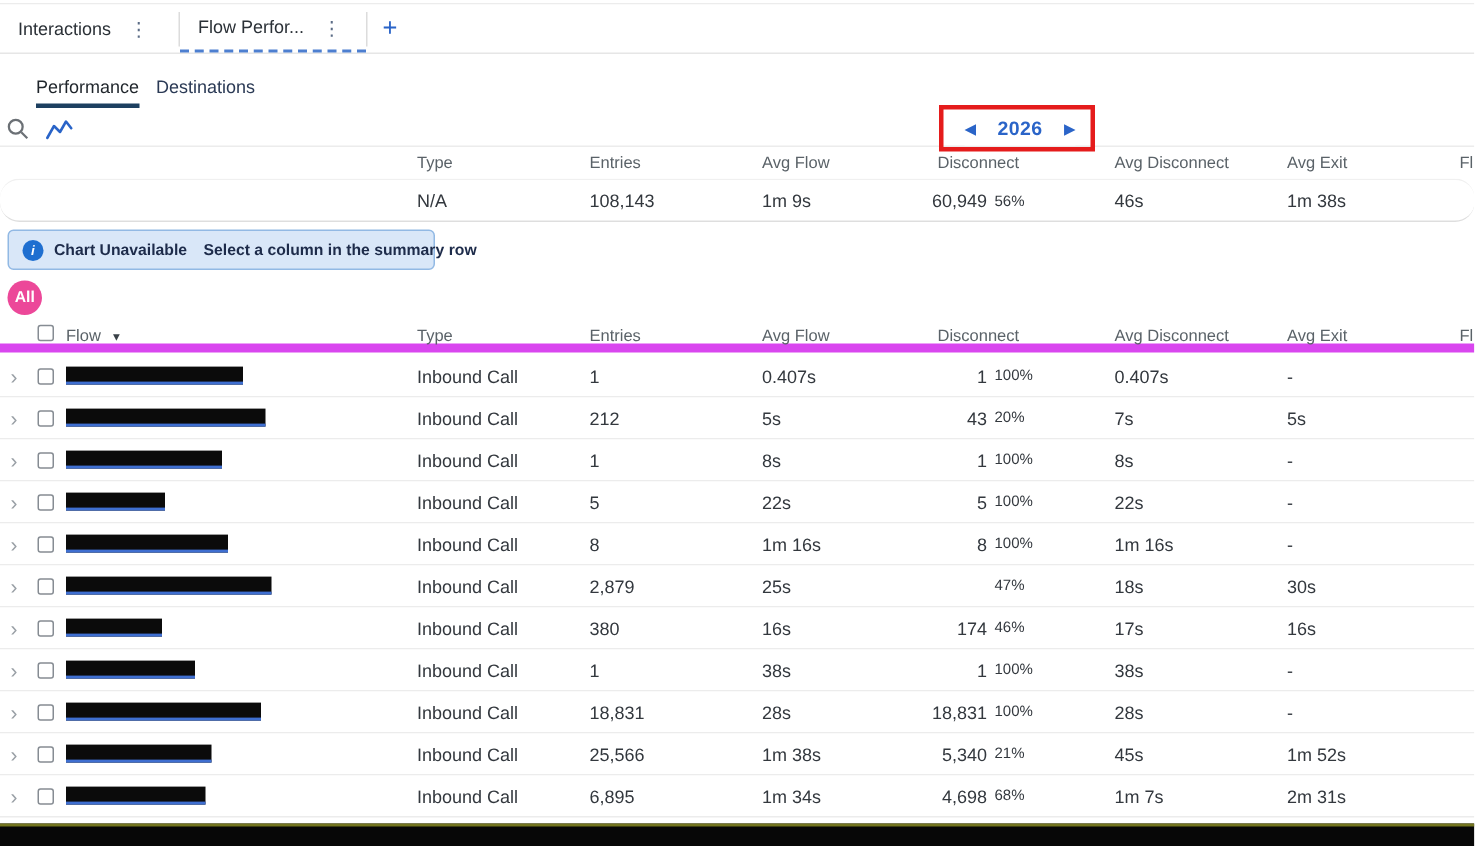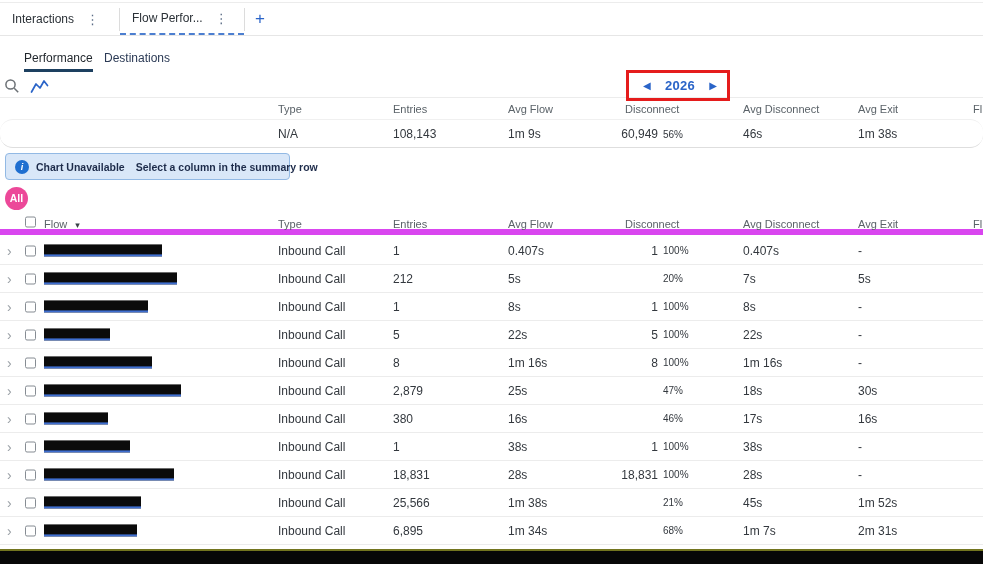--- a/index.html
+++ b/index.html
@@ -178,20 +178,21 @@
     <span class="cell c-avgdisc">0.407s</span>
     <span class="cell c-avgexit">-</span>
   </div>
       <div class="trow">
     <span class="chev">›</span>
     <span class="cb"></span>
     <span class="mask" style="width: 133px;"></span>
     <span class="cell c-type">Inbound Call</span>
     <span class="cell c-entries">212</span>
     <span class="cell c-avgflow">5s</span>
+    <span class="cell c-disc">43</span>
     <span class="cell c-pct">20%</span>
     <span class="cell c-avgdisc">7s</span>
     <span class="cell c-avgexit">5s</span>
   </div>
       <div class="trow">
     <span class="chev">›</span>
     <span class="cb"></span>
     <span class="mask" style="width: 104px;"></span>
     <span class="cell c-type">Inbound Call</span>
     <span class="cell c-entries">1</span>
@@ -236,20 +237,21 @@
     <span class="cell c-avgdisc">18s</span>
     <span class="cell c-avgexit">30s</span>
   </div>
       <div class="trow">
     <span class="chev">›</span>
     <span class="cb"></span>
     <span class="mask" style="width: 64px;"></span>
     <span class="cell c-type">Inbound Call</span>
     <span class="cell c-entries">380</span>
     <span class="cell c-avgflow">16s</span>
+    <span class="cell c-disc">174</span>
     <span class="cell c-pct">46%</span>
     <span class="cell c-avgdisc">17s</span>
     <span class="cell c-avgexit">16s</span>
   </div>
       <div class="trow">
     <span class="chev">›</span>
     <span class="cb"></span>
     <span class="mask" style="width: 86px;"></span>
     <span class="cell c-type">Inbound Call</span>
     <span class="cell c-entries">1</span>
@@ -271,31 +273,33 @@
     <span class="cell c-avgdisc">28s</span>
     <span class="cell c-avgexit">-</span>
   </div>
       <div class="trow">
     <span class="chev">›</span>
     <span class="cb"></span>
     <span class="mask" style="width: 97px;"></span>
     <span class="cell c-type">Inbound Call</span>
     <span class="cell c-entries">25,566</span>
     <span class="cell c-avgflow">1m 38s</span>
+    <span class="cell c-disc">5,340</span>
     <span class="cell c-pct">21%</span>
     <span class="cell c-avgdisc">45s</span>
     <span class="cell c-avgexit">1m 52s</span>
   </div>
       <div class="trow">
     <span class="chev">›</span>
     <span class="cb"></span>
     <span class="mask" style="width: 93px;"></span>
     <span class="cell c-type">Inbound Call</span>
     <span class="cell c-entries">6,895</span>
     <span class="cell c-avgflow">1m 34s</span>
+    <span class="cell c-disc">4,698</span>
     <span class="cell c-pct">68%</span>
     <span class="cell c-avgdisc">1m 7s</span>
     <span class="cell c-avgexit">2m 31s</span>
   </div>
     </div>
 
   <div class="botbar"></div>
 </div>
 
 </body></html>

